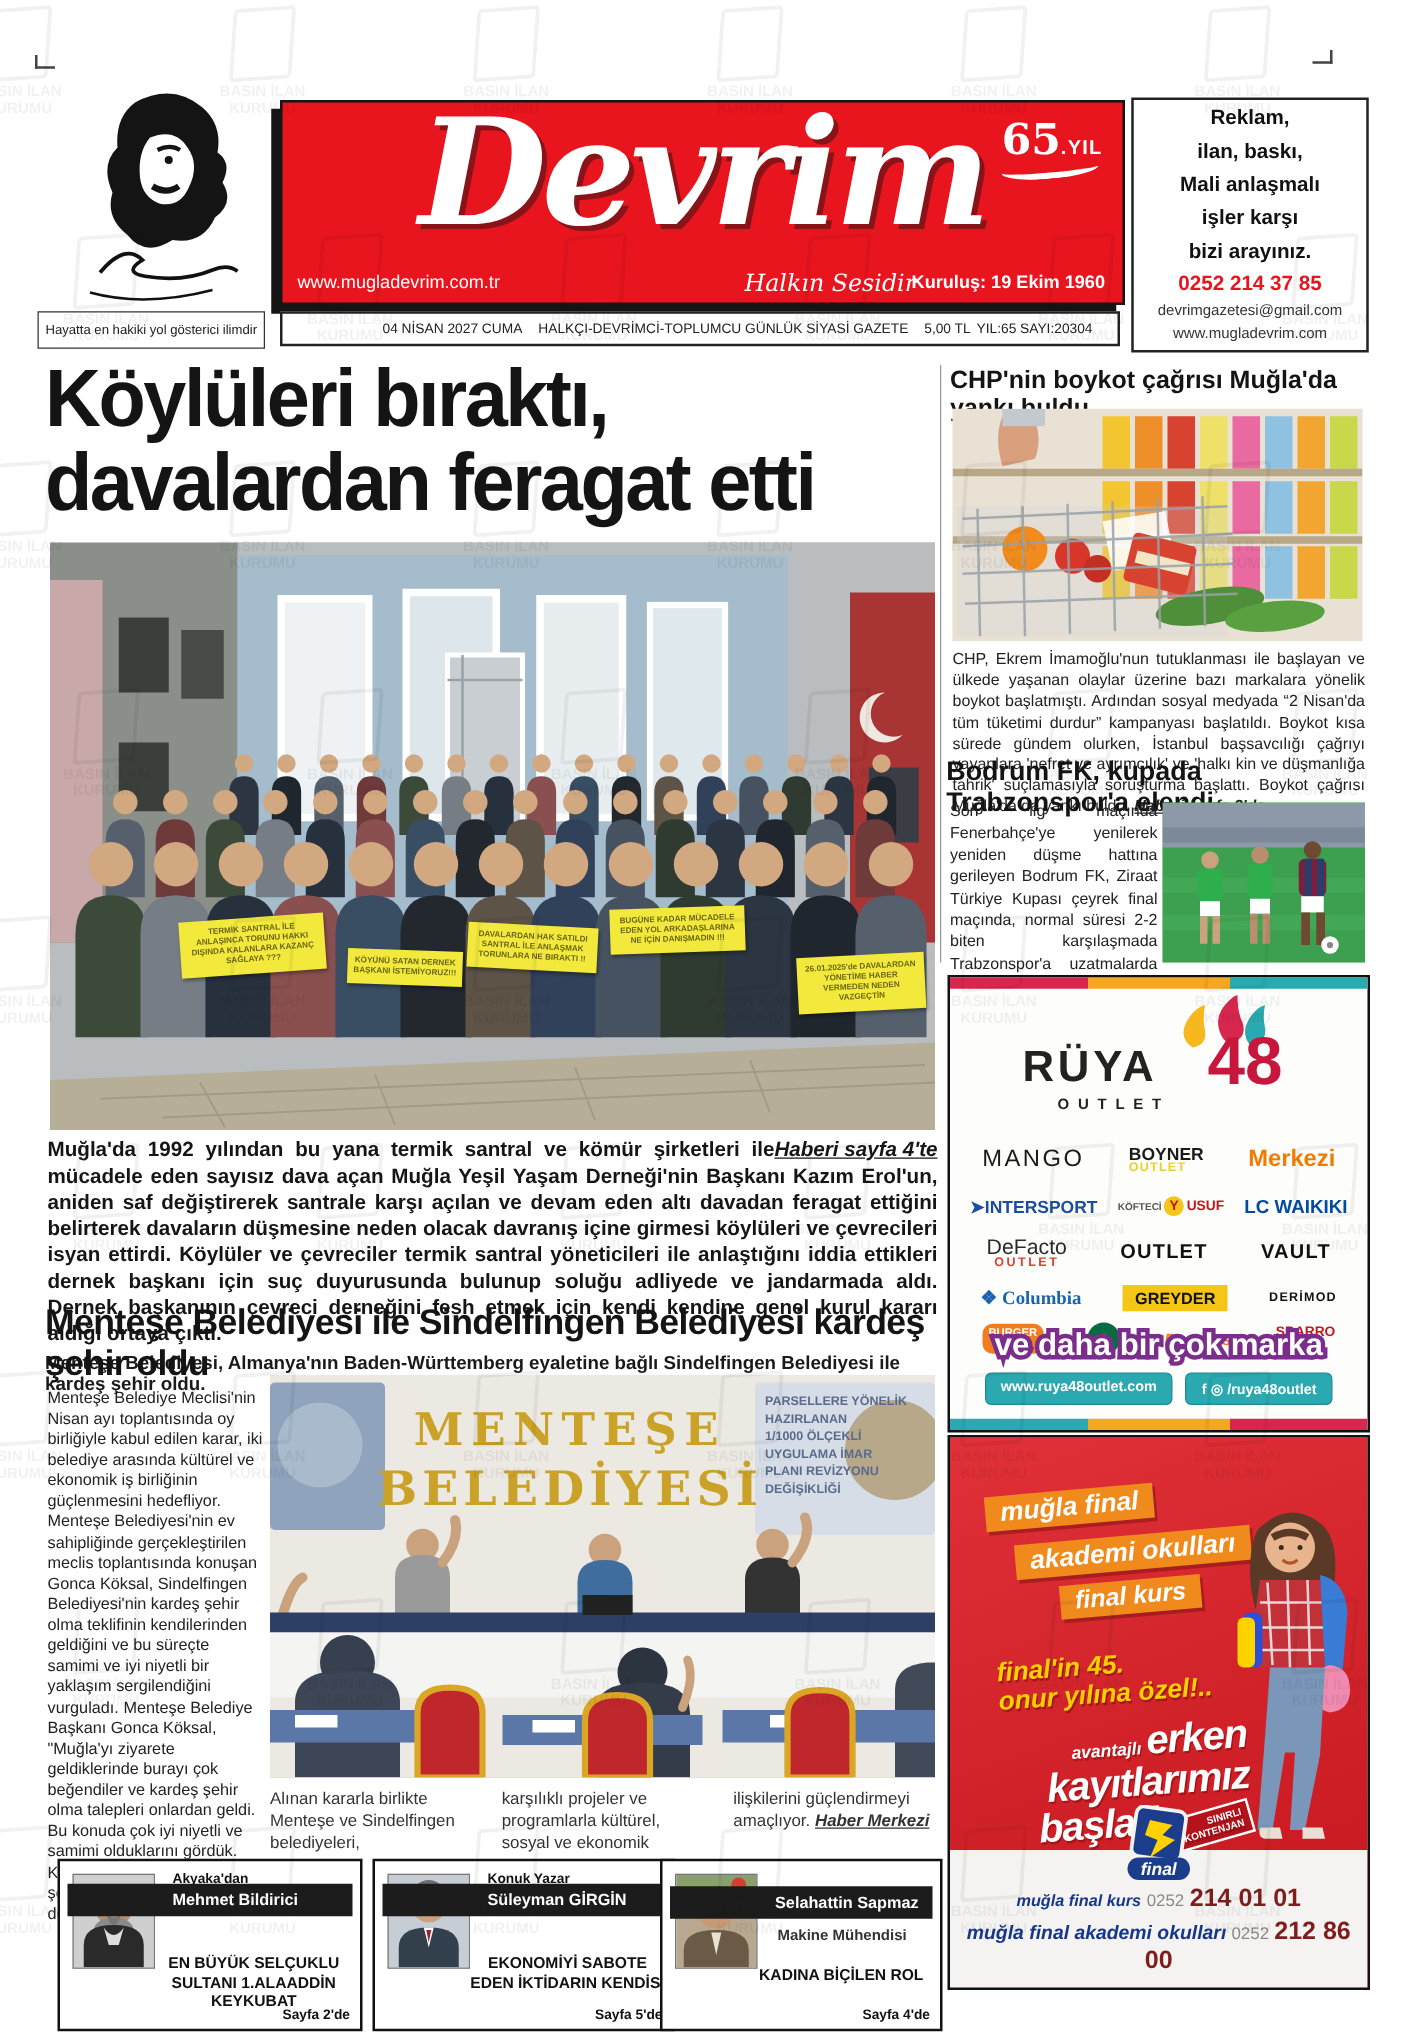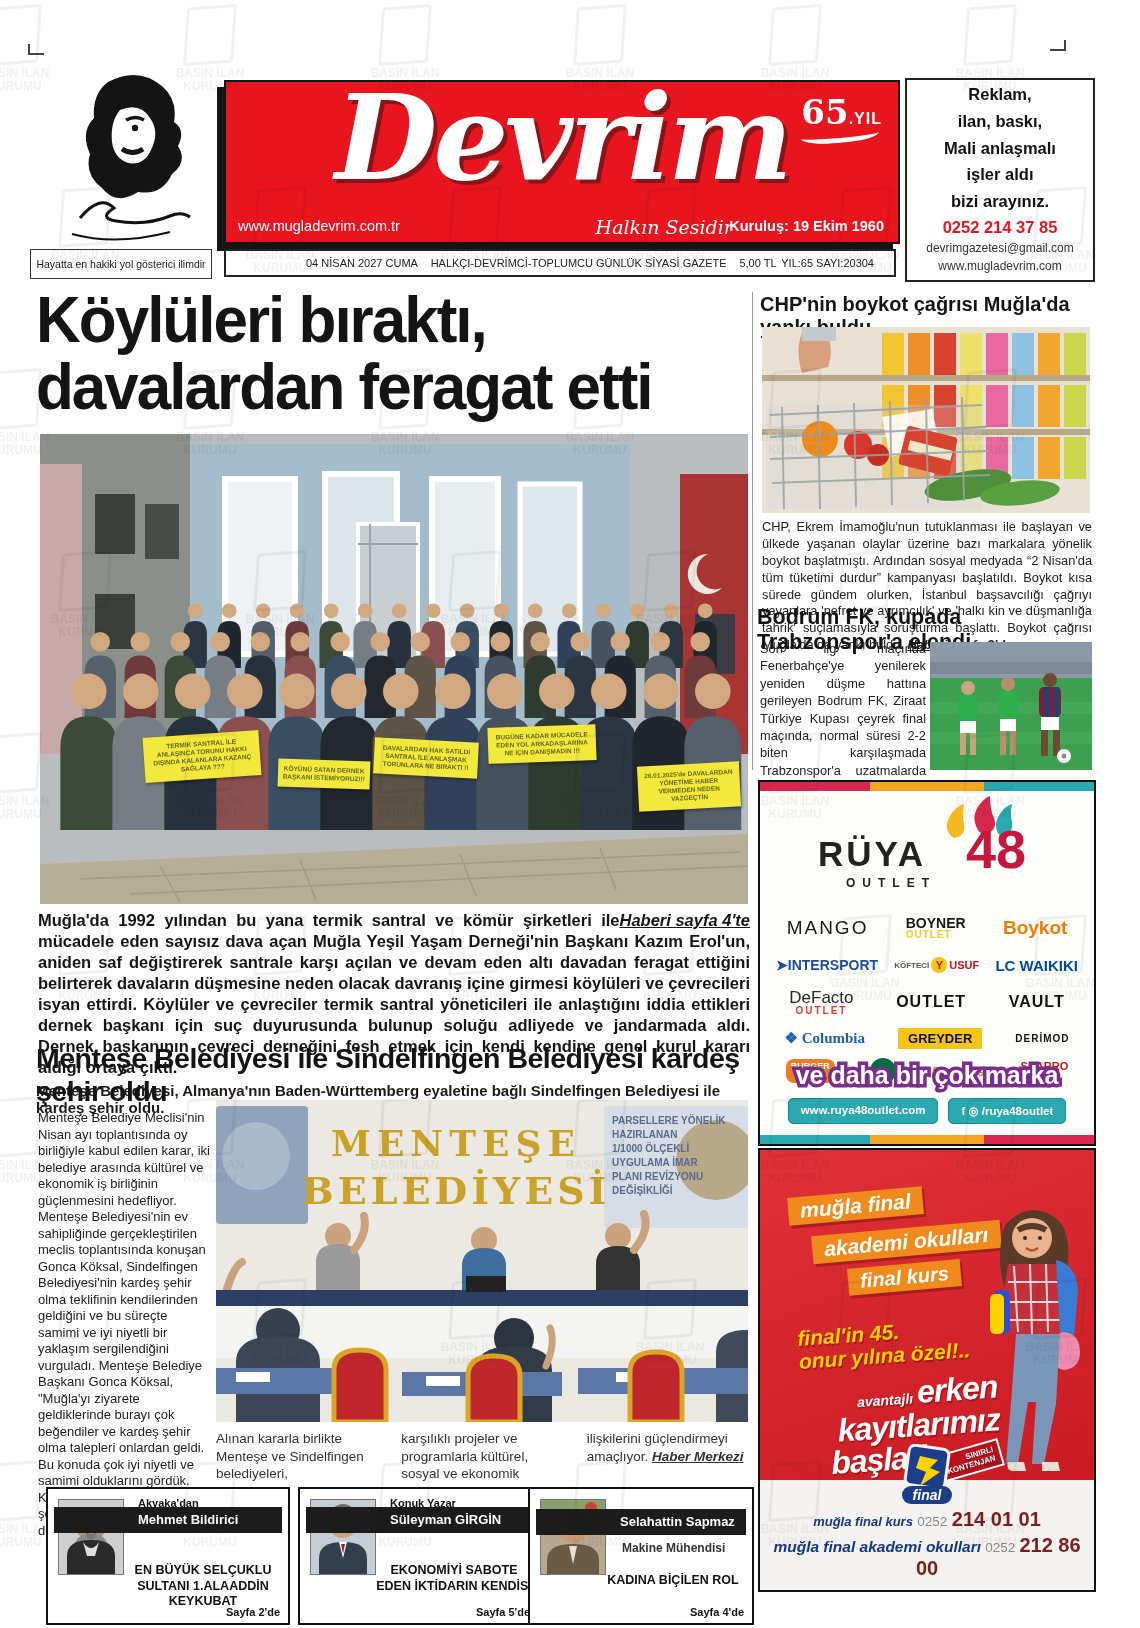--- a/index.html
+++ b/index.html
@@ -173,21 +173,21 @@
     </div>
     <div id="banner-web">www.mugladevrim.com.tr</div>
     <div id="banner-slogan">Halkın Sesidir</div>
     <div id="banner-founded">Kuruluş: 19 Ekim 1960</div>
   </div>
 
   <div id="contact-box" class="abs">
     <div class="contact-line">Reklam,</div>
     <div class="contact-line">ilan, baskı,</div>
     <div class="contact-line">Mali anlaşmalı</div>
-    <div class="contact-line">işler aldı</div>
+    <div class="contact-line">işler karşı</div>
     <div class="contact-line">bizi arayınız.</div>
     <div id="contact-phone">0252 214 37 85</div>
     <div id="contact-email">devrimgazetesi@gmail.com</div>
     <div id="contact-web">www.mugladevrim.com</div>
   </div>
 
   <div id="dateline" class="abs">
     <span id="dl-date">04 NİSAN 2027 CUMA</span>
     <span id="dl-motto">HALKÇI-DEVRİMCİ-TOPLUMCU GÜNLÜK SİYASİ GAZETE</span>
     <span id="dl-price">5,00 TL</span>
@@ -471,21 +471,21 @@
       <path d="M42 34 q-8 -14 2 -26 q6 -7 10 -8 q0 14 4 22 q4 12 -8 16 q-6 0 -8 -4 Z" fill="#d8274f"></path>
       <path d="M64 40 q-8 -10 0 -22 q5 -8 12 -10 q-2 10 0 18 q2 12 -12 14 Z" fill="#2aa9b0"></path>
     </svg>
     <div id="ruya-name">RÜYA</div>
     <div id="ruya-num">48</div>
     <div id="ruya-sub">OUTLET</div>
 
     <div class="brand-row" style="top:126px;height:40px;">
       <span class="b-mango">MANGO</span>
       <span class="b-boyner"><span>BOYNER</span><small>OUTLET</small></span>
-      <span class="b-migros">Boykot</span>
+      <span class="b-migros">Merkezi</span>
     </div>
     <div class="brand-row" style="top:164px;height:38px;">
       <span class="b-inter"><span class="tri">➤</span><span>INTERSPORT</span></span>
       <span class="b-kofteci">
           <span class="kf">KÖFTECİ</span>
           <span class="yusuf-y">Y</span>
           <span>USUF</span>
         </span>
       <span class="b-lcw">LC WAIKIKI</span>
     </div>

